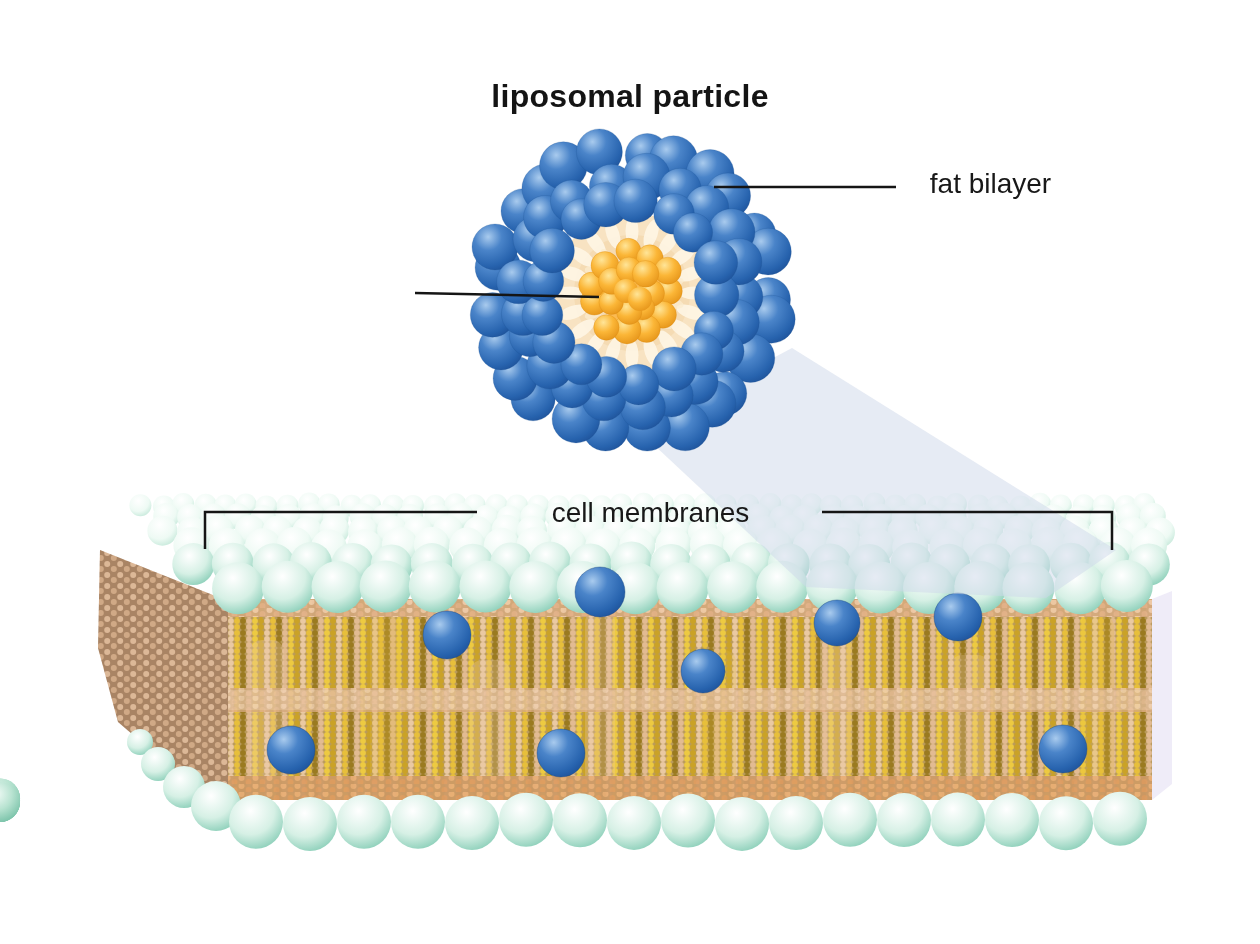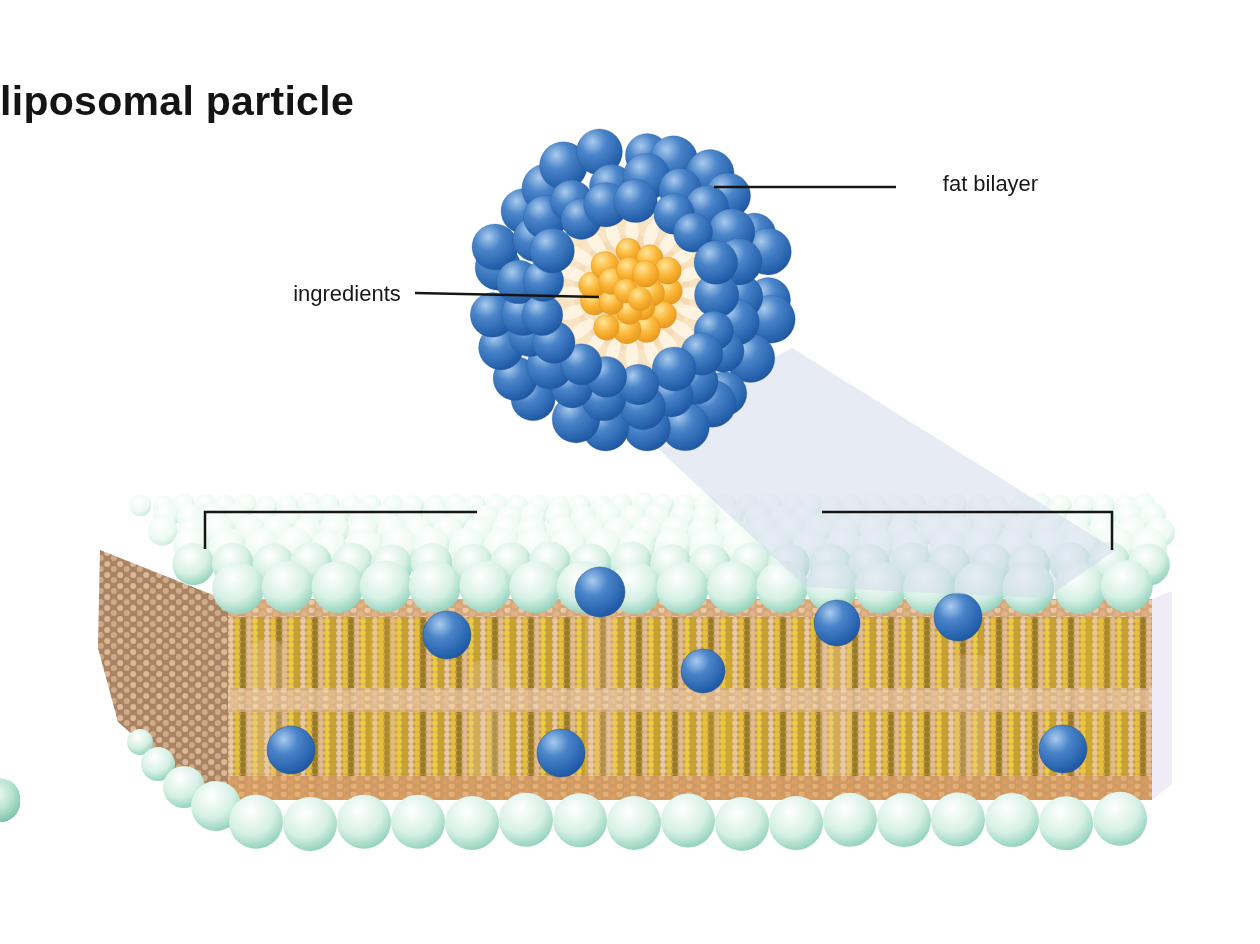--- a/index.html
+++ b/index.html
@@ -1,21 +1,21 @@
 <!DOCTYPE html>
 <html><head>
 <meta charset="utf-8">
 <style>
   html,body{margin:0;padding:0;background:#ffffff}
   .stage{position:relative;width:1260px;height:944px;background:#ffffff;overflow:hidden;
          font-family:"Liberation Sans",sans-serif}
   #art{position:absolute;left:0;top:0}
-  .title{position:absolute;left:0;right:0;top:78px;text-align:left;
-         font-weight:700;font-size:41px;color:#141414;letter-spacing:.3px}
-  .lbl{position:absolute;color:#181818;font-size:22px;line-height:39px;text-align:center}
+  .title{position:absolute;left:0;right:0;top:78px;text-align:center;
+         font-weight:700;font-size:32px;color:#141414;letter-spacing:.3px}
+  .lbl{position:absolute;color:#181818;font-size:28px;line-height:39px;text-align:center}
   #lbl-fat{left:898px;top:164px;width:185px}
   #lbl-active{left:248px;top:274px;width:198px}
   #lbl-cell{left:478px;top:493px;width:345px}
 </style>
 </head>
 <body>
 
 <div class="stage">
 
   <svg id="art" width="1260" height="944" viewBox="0 0 1260 944">
@@ -477,16 +477,16 @@
       <polyline points="822,512 1112,512 1112,550" fill="none" stroke="#151515" stroke-width="2.5"></polyline>
     </svg>
 
   <div class="title">liposomal particle</div>
 
   <div class="lbl" id="lbl-fat">
     <div>fat bilayer</div>
   </div>
 
   <div class="lbl" id="lbl-active">
-    <div>ingredients</div>
   </div>
 
+  <div class="lbl" id="lbl-cell">cell membranes</div>
 </div>
 
 </body></html>

